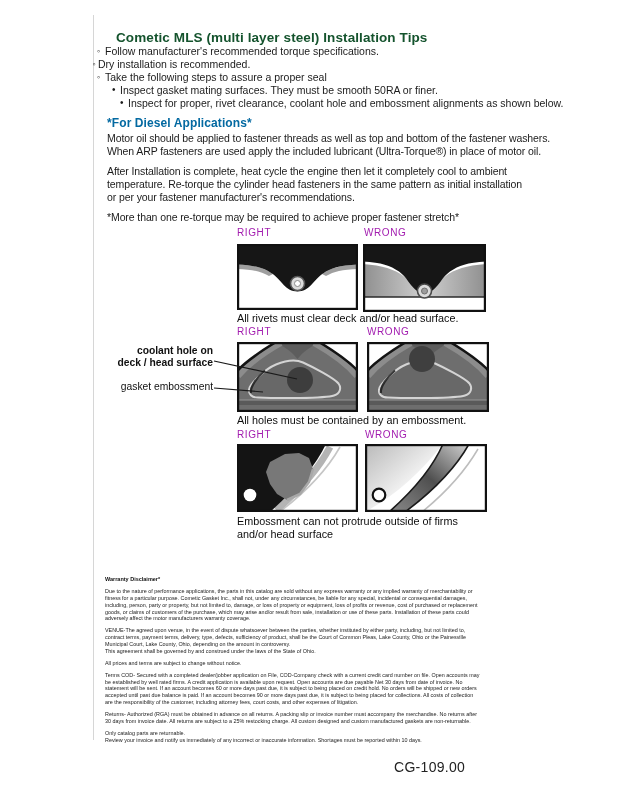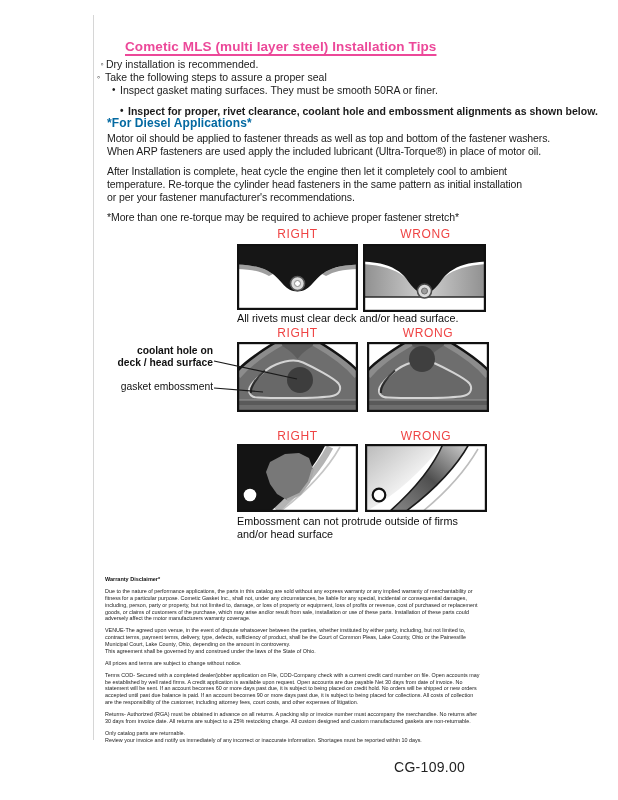--- a/index.html
+++ b/index.html
@@ -4,32 +4,32 @@
 <style>
   html,body { margin:0; padding:0; background:#e8e8e8; }
   .page {
     position:relative; width:618px; height:800px; margin:0 auto;
     background:#ffffff; overflow:hidden;
     font-family:"Liberation Sans","DejaVu Sans",sans-serif;
     color:#1b1b1b;
   }
   .left-rule { position:absolute; left:93px; top:15px; width:1px; height:725px; background:rgba(0,0,0,0.16); }
   .title {
-    position:absolute; left:107px; top:21px; margin:18px;
-    font-size:13.5px; font-weight:bold; color:#ec4899;
-    text-decoration:underline; text-underline-offset:3px; text-decoration-thickness:1.5px;
+    position:absolute; left:107px; top:21px; margin:9px;
+    font-size:13.5px; font-weight:bold; color:#14532d;
+    text-underline-offset:3px; text-decoration-thickness:1.5px;
     letter-spacing:0.1px;
   }
   .bullet { position:absolute; font-size:10.5px; line-height:12px; white-space:nowrap; }
   .bullet .marker { display:inline-block; width:8px; font-size:9px; vertical-align:top; }
   .subbullet .marker { font-size:10px; }
   .heading2 { position:absolute; left:107px; margin:0; font-size:12px; font-weight:bold; color:#0369a1; letter-spacing:0.1px; }
   .body-p { position:absolute; left:107px; margin:0; font-size:10.5px; line-height:13px; letter-spacing:-0.1px; }
   .preline { white-space:pre-line; }
-  .fig-label { position:absolute; width:121px; text-align:center; font-size:12px; letter-spacing:0.6px; color:#ef4444; }
+  .fig-label { position:absolute; width:121px; text-align:left; font-size:10px; letter-spacing:0.6px; color:#a21caf; }
   .fig-caption { position:absolute; left:237px; font-size:10.8px; line-height:12.5px; color:#0d0d0d; }
   .fig-box { position:absolute; display:block; }
   .ann-label { position:absolute; left:110px; width:103px; text-align:right; font-size:10.3px; line-height:11.5px; color:#111; }
   .leader-overlay { position:absolute; left:0; top:330px; width:618px; height:95px; pointer-events:none; }
   .fineprint {
     position:absolute; left:105px; top:576px; width:836px;
     transform:scale(0.5); transform-origin:0 0;
     font-size:10.8px; line-height:13.4px; color:#222;
   }
   .fineprint h3 { margin:0 0 11px 0; font-size:11px; font-weight:bold; color:#111; }
@@ -38,30 +38,33 @@
 </style>
 </head>
 <body>
 
 <div class="page">
 
   <div class="left-rule"></div>
 
   <h1 class="title">Cometic MLS (multi layer steel) Installation Tips</h1>
 
-  <div class="bullet" style="left:98px; top:58px;text-align:center;">
+  <div class="bullet" style="left:97px; top:45px;">
+    <span class="marker">◦</span><span>Follow manufacturer's recommended torque specifications.</span>
+  </div>
+  <div class="bullet" style="left:90px; top:58px;text-align:center;">
     <span class="marker">◦</span><span>Dry installation is recommended.</span>
   </div>
   <div class="bullet" style="left:97px; top:71px;">
     <span class="marker">◦</span><span>Take the following steps to assure a proper seal</span>
   </div>
   <div class="bullet subbullet" style="left:112px; top:84px;">
     <span class="marker">•</span><span>Inspect gasket mating surfaces.  They must be smooth 50RA or finer.</span>
   </div>
-  <div class="bullet subbullet" style="left:120px; top:105px;font-weight:bold;">
+  <div class="bullet subbullet" style="left:120px; top:97px;">
     <span class="marker">•</span><span>Inspect for proper, rivet clearance, coolant hole and embossment alignments as shown below.</span>
   </div>
 
   <h2 class="heading2" style="top:116px;">*For Diesel Applications*</h2>
   <p class="body-p preline" style="top:165px;">After Installation is complete, heat cycle the engine then let it completely cool to ambient
 temperature. Re-torque the cylinder head fasteners in the same pattern as initial installation
 or per your fastener manufacturer's recommendations.</p>
   <p class="body-p preline" style="top:132px;">Motor oil should be applied to fastener threads as well as top and bottom of the fastener washers.
 When ARP fasteners are used apply the included lubricant (Ultra-Torque®) in place of motor oil.</p>
   <p class="body-p" style="top:211px;">*More than one re-torque may be required to achieve proper fastener stretch*</p>
@@ -137,20 +140,21 @@
     <path d="M14,51 C13,45 20,35 28,28.5" stroke="#1e1e1e" stroke-width="2.2" fill="none" opacity="0.85"></path>
     <circle cx="55" cy="17" r="13" fill="#3f3f3f"></circle>
     <rect x="1" y="1" width="120" height="68" fill="none" stroke="#111" stroke-width="2.4"></rect>
   </svg>
 
   <svg class="leader-overlay" viewBox="0 0 618 95">
     <line x1="214" y1="31" x2="297" y2="49" stroke="#1a1a1a" stroke-width="1.2"></line>
     <line x1="214" y1="58" x2="263" y2="62" stroke="#1a1a1a" stroke-width="1.2"></line>
   </svg>
 
+  <div class="fig-caption" style="top:414px;">All holes must be contained by an embossment.</div>
 
   <div class="fig-label" style="left:237px; top:429px;">RIGHT</div>
   <div class="fig-label" style="left:365px; top:429px; width:122px;">WRONG</div>
 
   <svg class="fig-box" style="left:237px; top:444px;" width="121" height="68" viewBox="0 0 121 68">
     <rect x="0" y="0" width="121" height="68" fill="#ffffff"></rect>
     <path d="M103,3 C91,24 71,46 45,66" stroke="#c6c6c6" stroke-width="1.6" fill="none"></path>
     <path d="M93,3 C82,24 63,46 39,66" stroke="#b4b4b4" stroke-width="7" fill="none"></path>
     <path d="M0,0 H89 C79,21 60,44 33,68 H0 Z" fill="#141414"></path>
     <path d="M33,18 L48,10 L62,9 L72,14 L76,25 L72,38 L63,50 L50,56 L40,50 L33,40 L29,28 Z" fill="#787878"></path>

